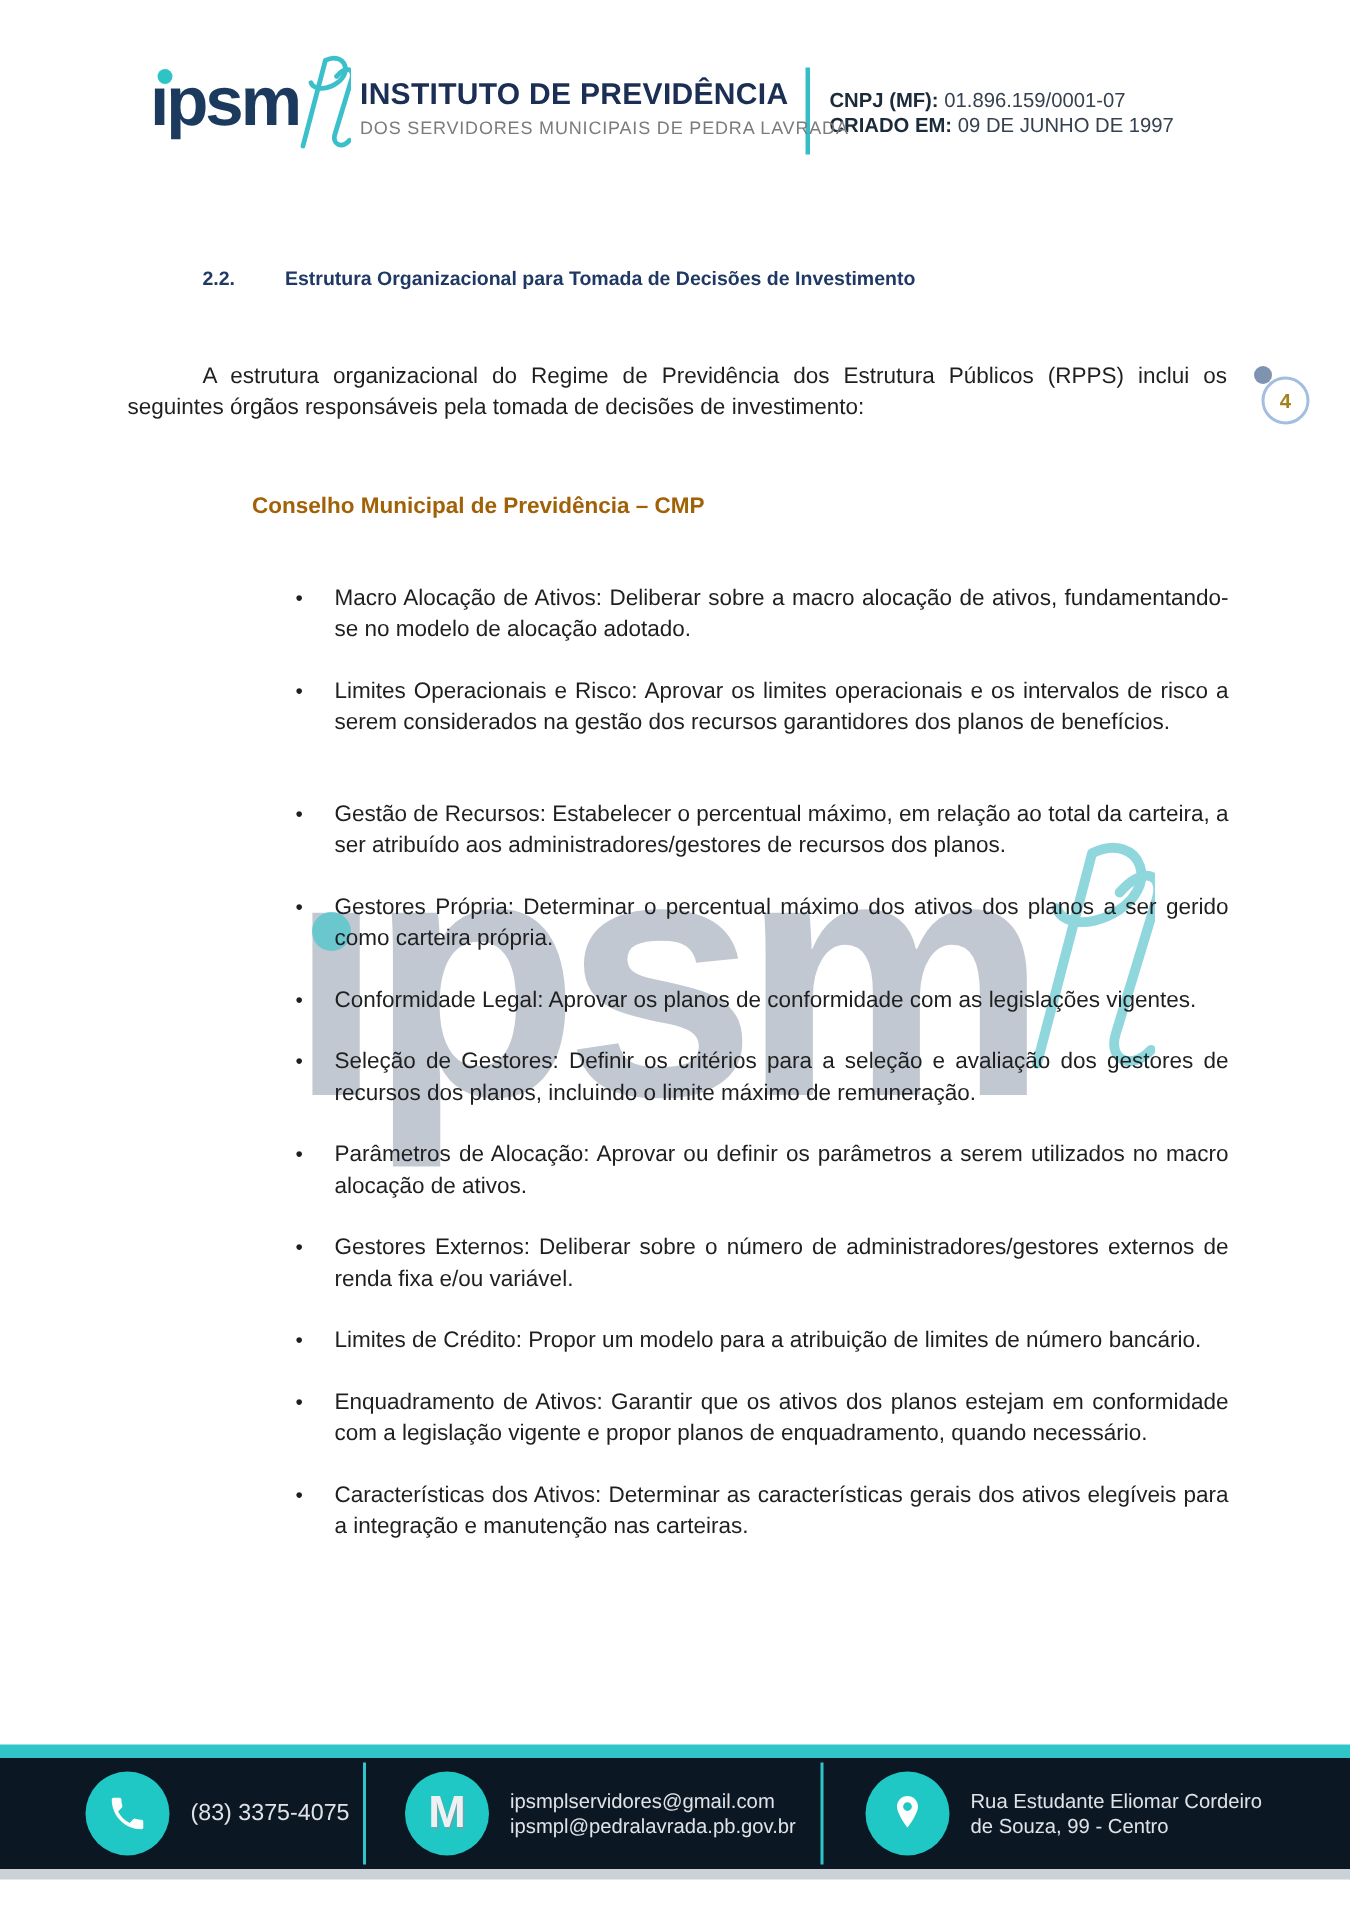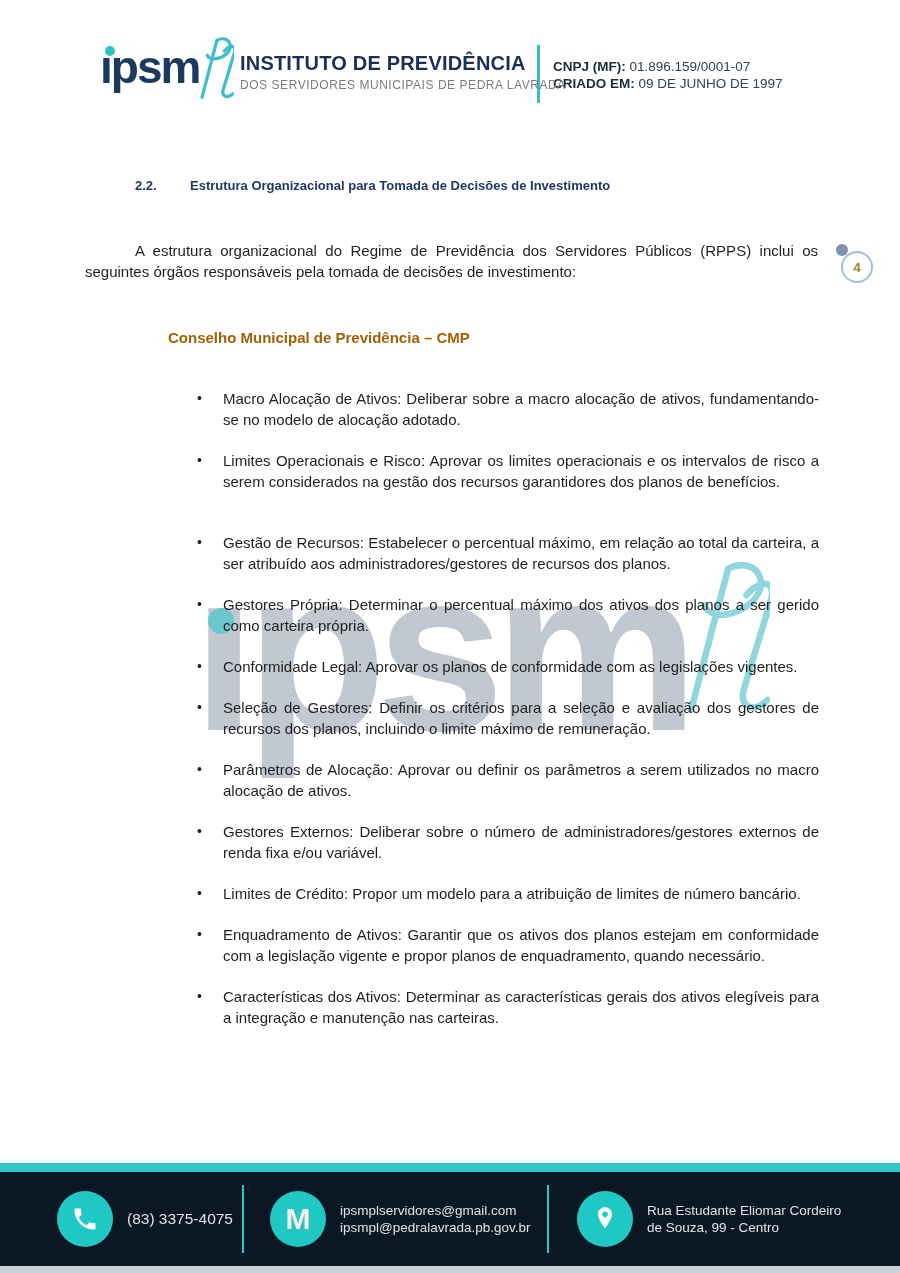--- a/index.html
+++ b/index.html
@@ -40,21 +40,21 @@
   
   .watermark { position:absolute; left:0; top:0; width:900px; height:1273px; z-index:0; pointer-events:none; }
   .wm-word { position:absolute; left:192px; top:536px; font-size:230px; font-weight:800;
              letter-spacing:-10px; line-height:230px; color:rgba(127,141,158,0.48); }
   .wm-idot { position:absolute; left:208px; top:608px; width:26px; height:26px; border-radius:50%;
              background:rgba(76,199,204,0.75); }
   .wm-pl { position:absolute; left:652px; top:558px; opacity:.6; }
   
   .footer { position:absolute; left:0; top:1163px; width:900px; height:110px; z-index:4; }
   .footer-accent { height:9px; background:#2fc5c9; }
-  .footer-body { height:94px; background:#0c1724; display:flex; align-items:center; }
+  .footer-body { height:74px; background:#0c1724; display:flex; align-items:center; }
   .footer-strip { height:7px; background:#ccd1d8; }
   .f-col { display:flex; align-items:center; }
   .f-col.c1 { width:242px; padding-left:57px; }
   .f-col.c2 { width:303px; padding-left:26px; }
   .f-col.c3 { flex:1; padding-left:28px; }
   .f-divider { width:2px; height:68px; background:#2fc5c9; }
   .f-icon { width:56px; height:56px; border-radius:50%; background:#1fc8c4; flex:0 0 56px;
             display:flex; align-items:center; justify-content:center; }
   .f-icon svg { display:block; }
   .f-icon .m-letter { font-size:30px; font-weight:800; color:#eef1f3;
@@ -98,21 +98,21 @@
   <div class="badge">
     <span class="badge-num">4</span>
     <span class="badge-dot"></span>
   </div>
 
   <div class="content">
     <div class="section-title">
       <span class="section-num">2.2.</span>
       <span>Estrutura Organizacional para Tomada de Decisões de Investimento</span>
     </div>
-    <p class="intro">A estrutura organizacional do Regime de Previdência dos Servidores Públicos (RPPS) inclui os seguintes órgãos responsáveis pela tomada de decisões de investimento:</p>
+    <p class="intro">A estrutura organizacional do Regime de Previdência dos Estrutura Públicos (RPPS) inclui os seguintes órgãos responsáveis pela tomada de decisões de investimento:</p>
     <div class="subsection">Conselho Municipal de Previdência – CMP</div>
 
     <ul class="bullets">
       <li>
           <span class="dot">•</span>
           <span class="txt">Macro Alocação de Ativos: Deliberar sobre a macro alocação de ativos, fundamentando-se no modelo de alocação adotado.</span>
         </li>
       <li class="gap-xl">
           <span class="dot">•</span>
           <span class="txt">Limites Operacionais e Risco: Aprovar os limites operacionais e os intervalos de risco a serem considerados na gestão dos recursos garantidores dos planos de benefícios.</span>

